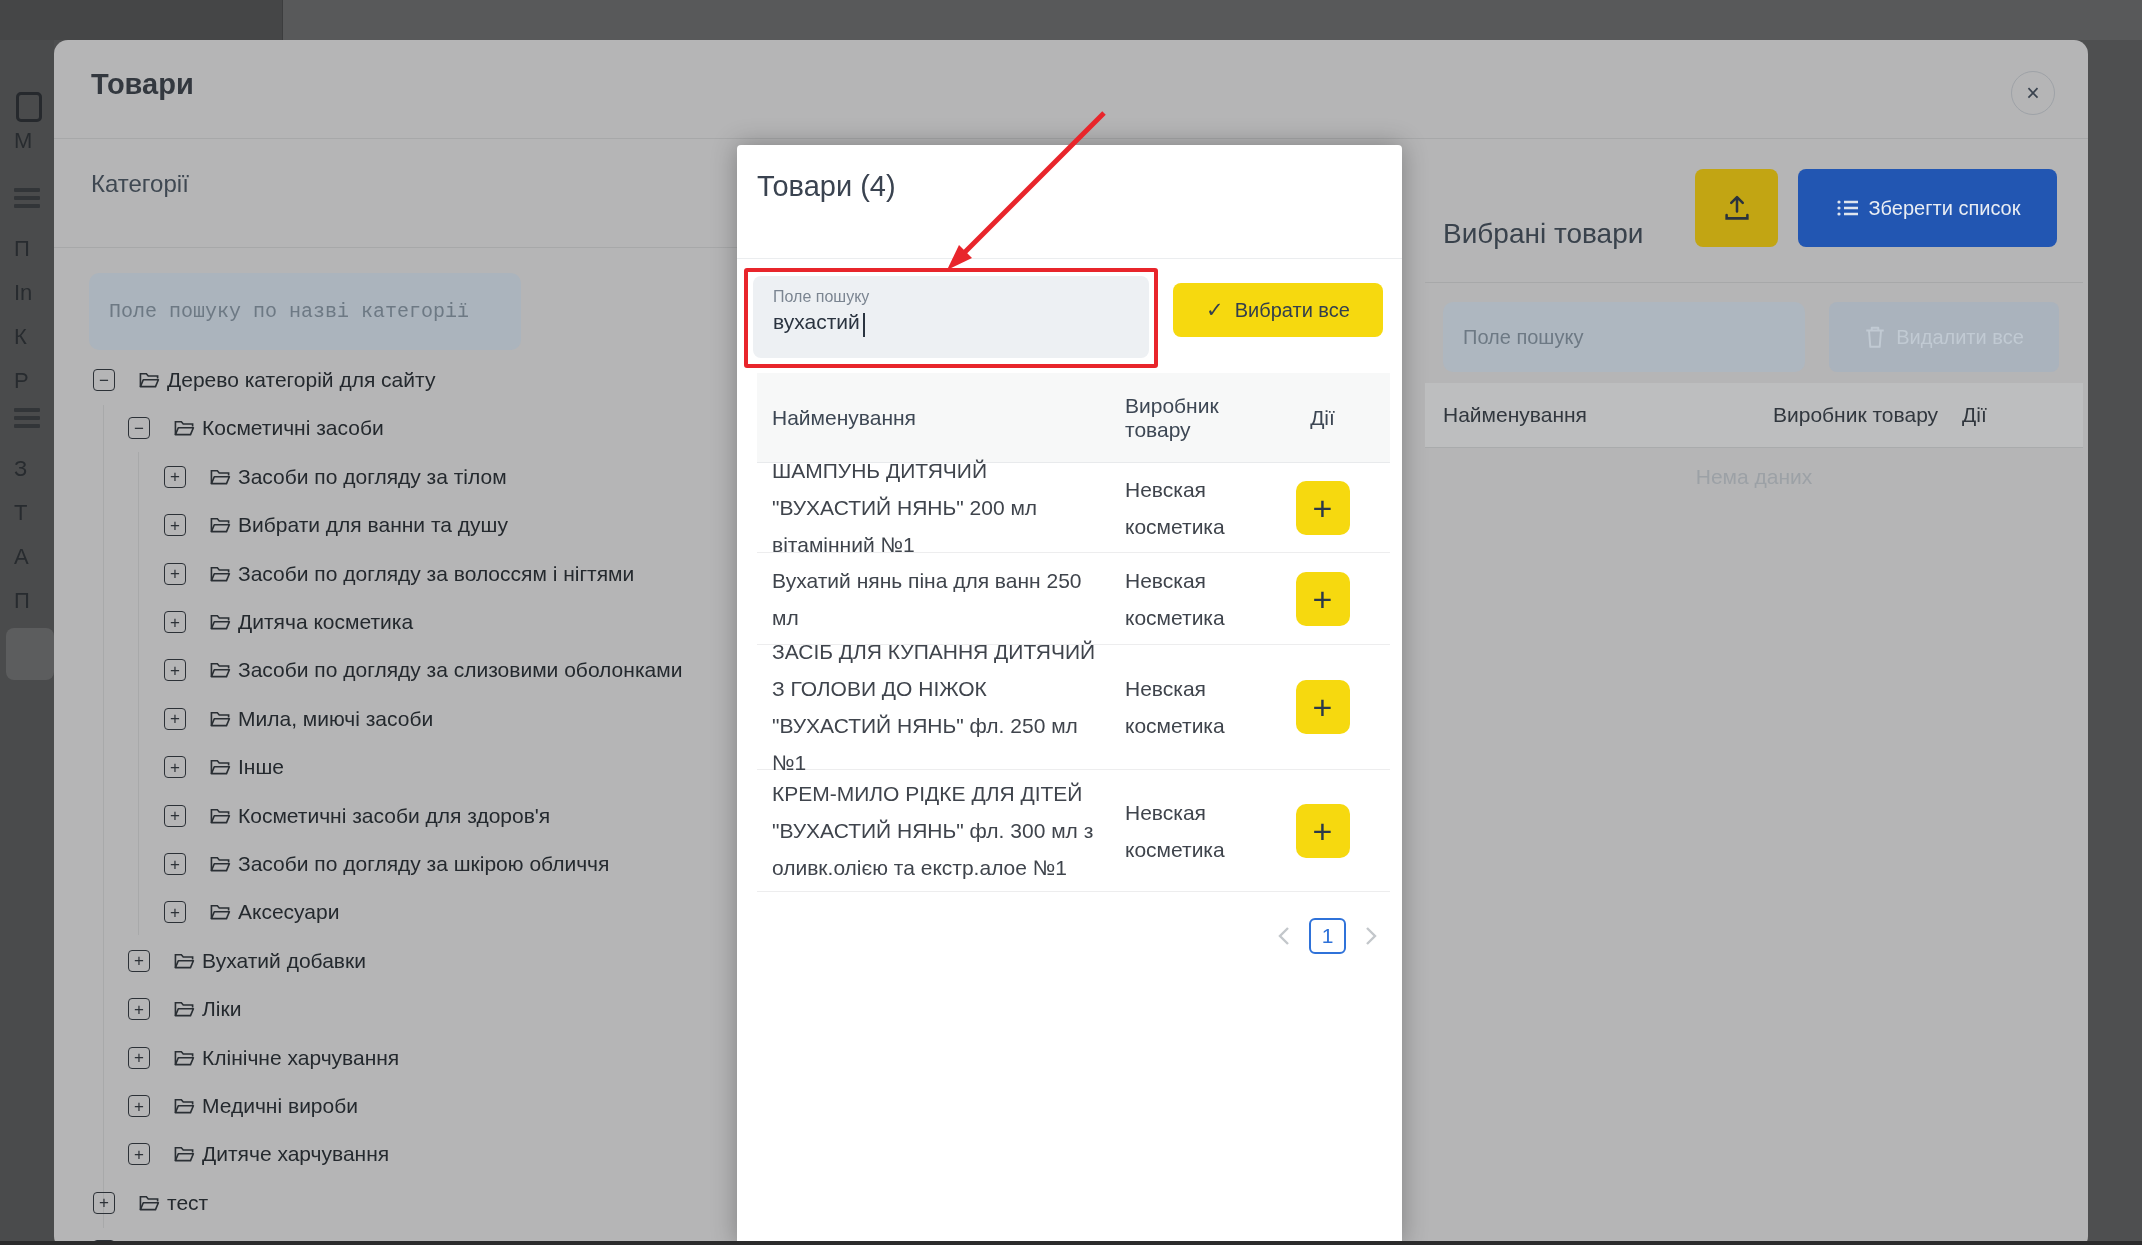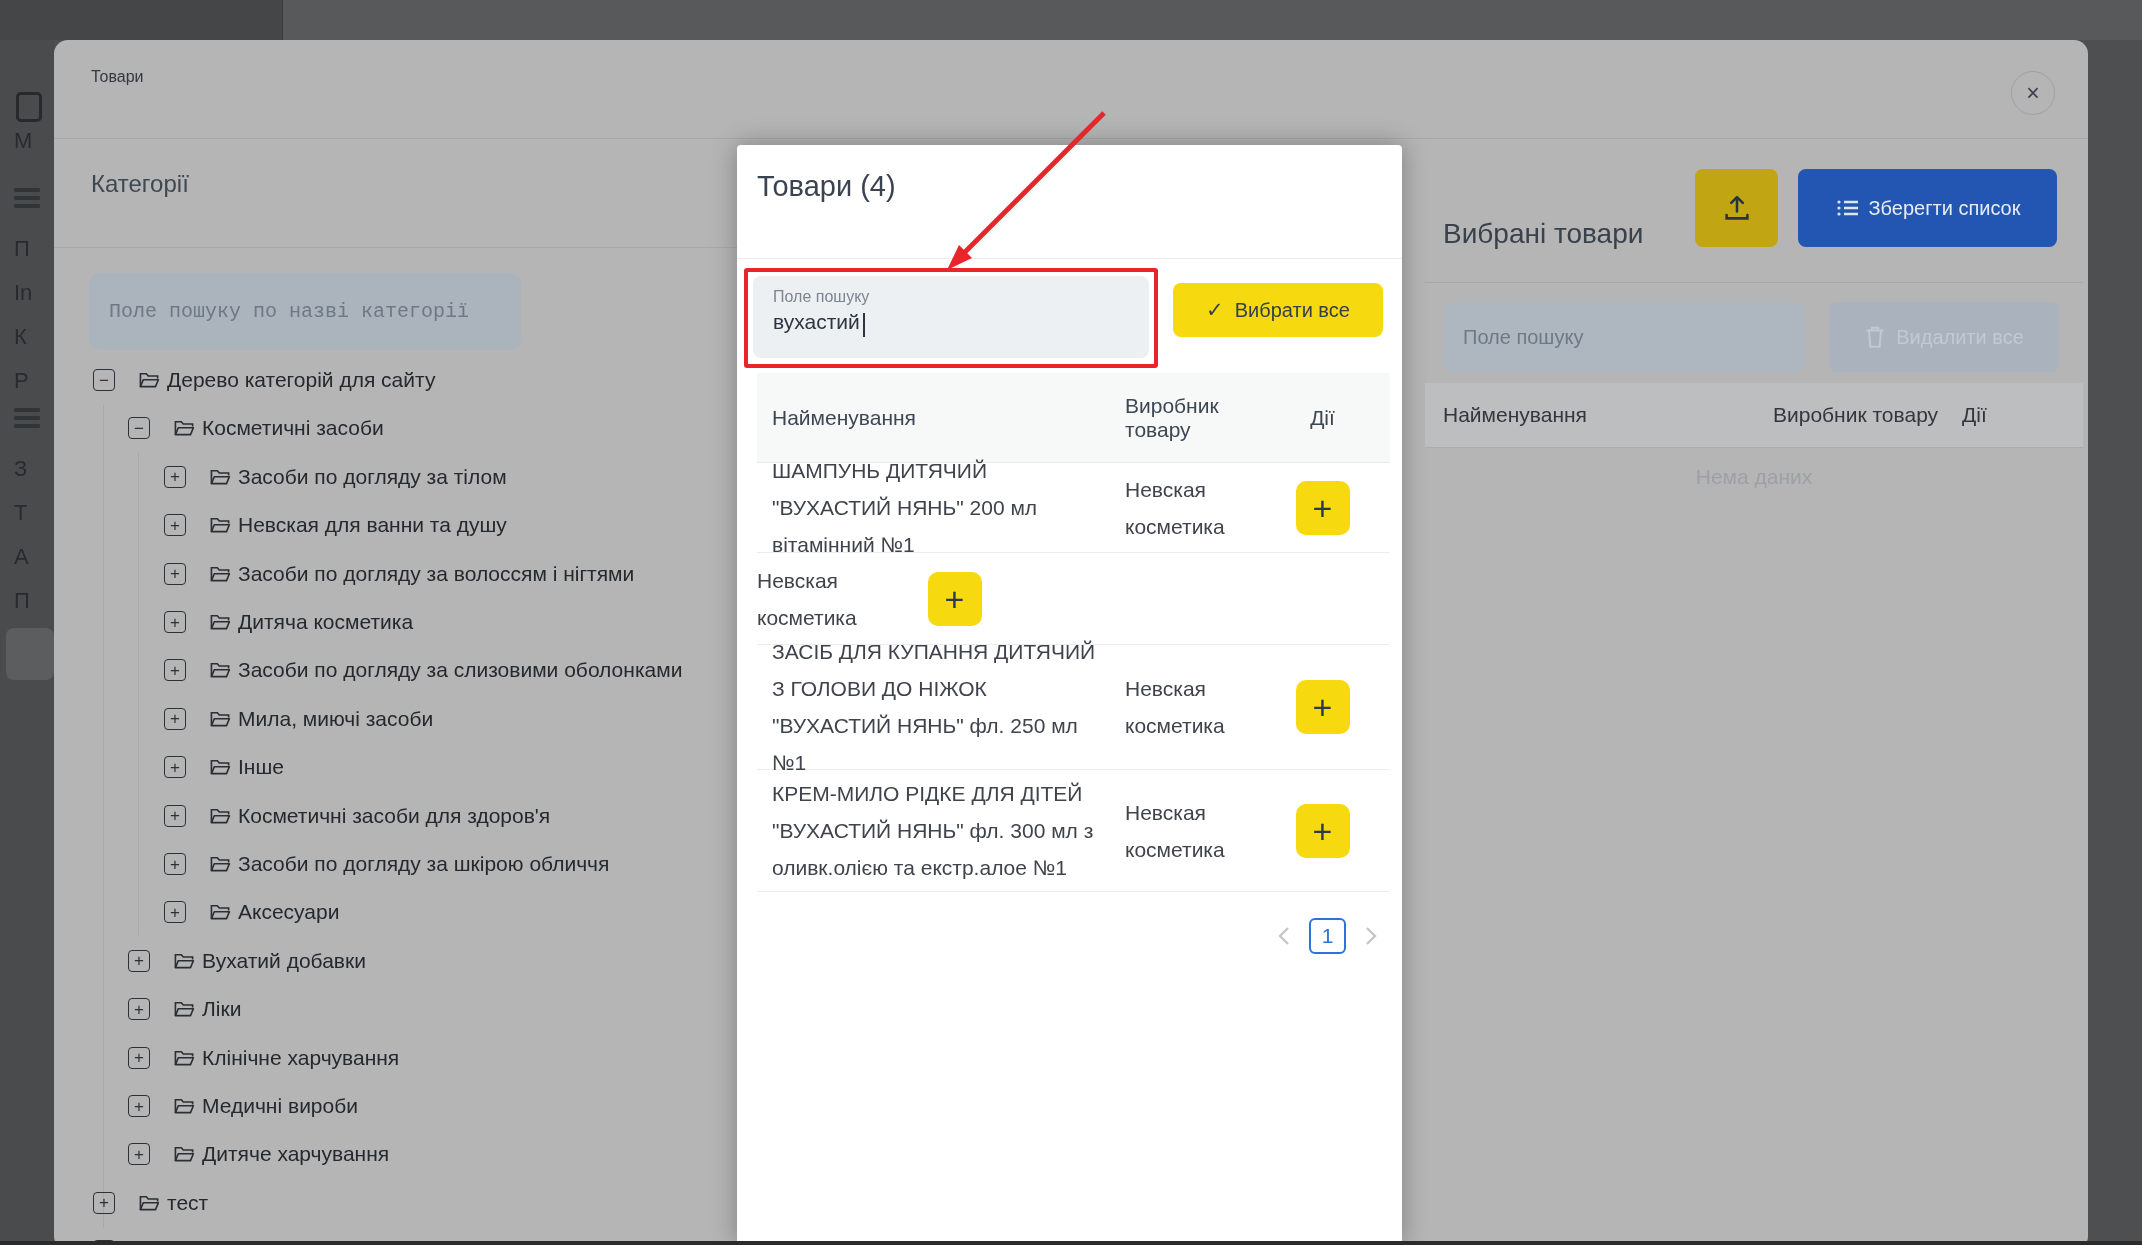--- a/index.html
+++ b/index.html
@@ -34,21 +34,21 @@
   #top-strip-left{left:0;top:0;width:283px;height:40px;background:var(--backdrop-top-left);border-right:1px solid #3c3d3e;}
   #side-strip{left:0;top:40px;width:54px;height:1205px;background:var(--side-strip);}
   .side-glyph{position:absolute;left:14px;color:#22262a;opacity:.85;font-size:22px;font-weight:500;width:40px;overflow:hidden;white-space:nowrap;}
   #side-logo{position:absolute;left:16px;top:52px;width:26px;height:30px;border:3px solid #1d2126;border-radius:5px;opacity:.8;}
   .side-ico{position:absolute;left:14px;width:26px;height:22px;opacity:.6;}
   .side-ico div{height:4px;background:#23272b;margin-bottom:4px;border-radius:1px;}
   #side-pill{position:absolute;left:6px;top:588px;width:48px;height:52px;background:rgba(255,255,255,.10);border-radius:8px;}
 
   
   #modal{left:54px;top:40px;width:2034px;height:1210px;background:var(--modal-bg);border-radius:14px;overflow:hidden;}
-  #modal-title{left:37px;top:28px;font-size:16px;font-weight:400;color:var(--ink-dim);}
+  #modal-title{left:37px;top:28px;font-size:29px;font-weight:700;color:var(--ink-dim);}
   #modal-close{left:1957px;top:31px;width:44px;height:44px;border:1px solid #9ea2a7;border-radius:50%;display:flex;align-items:center;justify-content:center;color:#39424e;font-size:23px;line-height:1;cursor:pointer;}
   #modal-header-divider{left:0;top:98px;width:2034px;height:1px;background:var(--divider);}
 
   
   #cat-title{left:37px;top:130px;font-size:24px;font-weight:500;color:#3f4852;}
   #cat-divider{left:0;top:207px;width:683px;height:1px;background:var(--divider);}
   #cat-search{left:35px;top:233px;width:432px;height:77px;background:var(--input-dim);border-radius:10px;display:flex;align-items:center;padding:0 20px;}
   #cat-search .ph{color:var(--placeholder-dim);font-size:20px;font-family:Liberation Mono, monospace;}
   .guide{position:absolute;width:1px;background:#a3a4a5;opacity:.7;}
 
@@ -169,21 +169,21 @@
       <path d="M1.5 16 l3-7.2 h15.8 l-3 7.2 z" fill="none" stroke="#2a2f34" stroke-width="1.7" stroke-linejoin="round"></path>
     </svg>
     <span class="tw-label">Засоби по догляду за тілом</span>
   </div>
       <div class="tree-row" style="top: 468.2px; left: 110px;">
     <span class="tw-box">+</span>
     <svg class="tw-folder" width="21" height="18" viewBox="0 0 22 18">
       <path d="M1.5 16 V2.5 h6.2 l2 2.3 h9.8 v2.7" fill="none" stroke="#2a2f34" stroke-width="1.7"></path>
       <path d="M1.5 16 l3-7.2 h15.8 l-3 7.2 z" fill="none" stroke="#2a2f34" stroke-width="1.7" stroke-linejoin="round"></path>
     </svg>
-    <span class="tw-label">Невская для ванни та душу</span>
+    <span class="tw-label">Вибрати для ванни та душу</span>
   </div>
       <div class="tree-row" style="top: 516.6px; left: 110px;">
     <span class="tw-box">+</span>
     <svg class="tw-folder" width="21" height="18" viewBox="0 0 22 18">
       <path d="M1.5 16 V2.5 h6.2 l2 2.3 h9.8 v2.7" fill="none" stroke="#2a2f34" stroke-width="1.7"></path>
       <path d="M1.5 16 l3-7.2 h15.8 l-3 7.2 z" fill="none" stroke="#2a2f34" stroke-width="1.7" stroke-linejoin="round"></path>
     </svg>
     <span class="tw-label">Засоби по догляду за волоссям і нігтями</span>
   </div>
       <div class="tree-row" style="top: 565px; left: 110px;">
@@ -320,20 +320,21 @@
       </div>
       <div id="prod-rows">
           <div class="p-row" style="height: 90px;">
     <div class="col-name">ШАМПУНЬ ДИТЯЧИЙ "ВУХАСТИЙ НЯНЬ" 200 мл вітамінний №1</div>
     <div class="col-prod">Невская косметика</div>
     <div class="col-act">
               <button class="add-btn">+</button>
             </div>
   </div>
           <div class="p-row" style="height: 92px;">
+    <div class="col-name">Вухатий нянь піна для ванн 250 мл</div>
     <div class="col-prod">Невская косметика</div>
     <div class="col-act">
               <button class="add-btn">+</button>
             </div>
   </div>
           <div class="p-row" style="height: 125px;">
     <div class="col-name">ЗАСІБ ДЛЯ КУПАННЯ ДИТЯЧИЙ З ГОЛОВИ ДО НІЖОК "ВУХАСТИЙ НЯНЬ" фл. 250 мл №1</div>
     <div class="col-prod">Невская косметика</div>
     <div class="col-act">
               <button class="add-btn">+</button>

